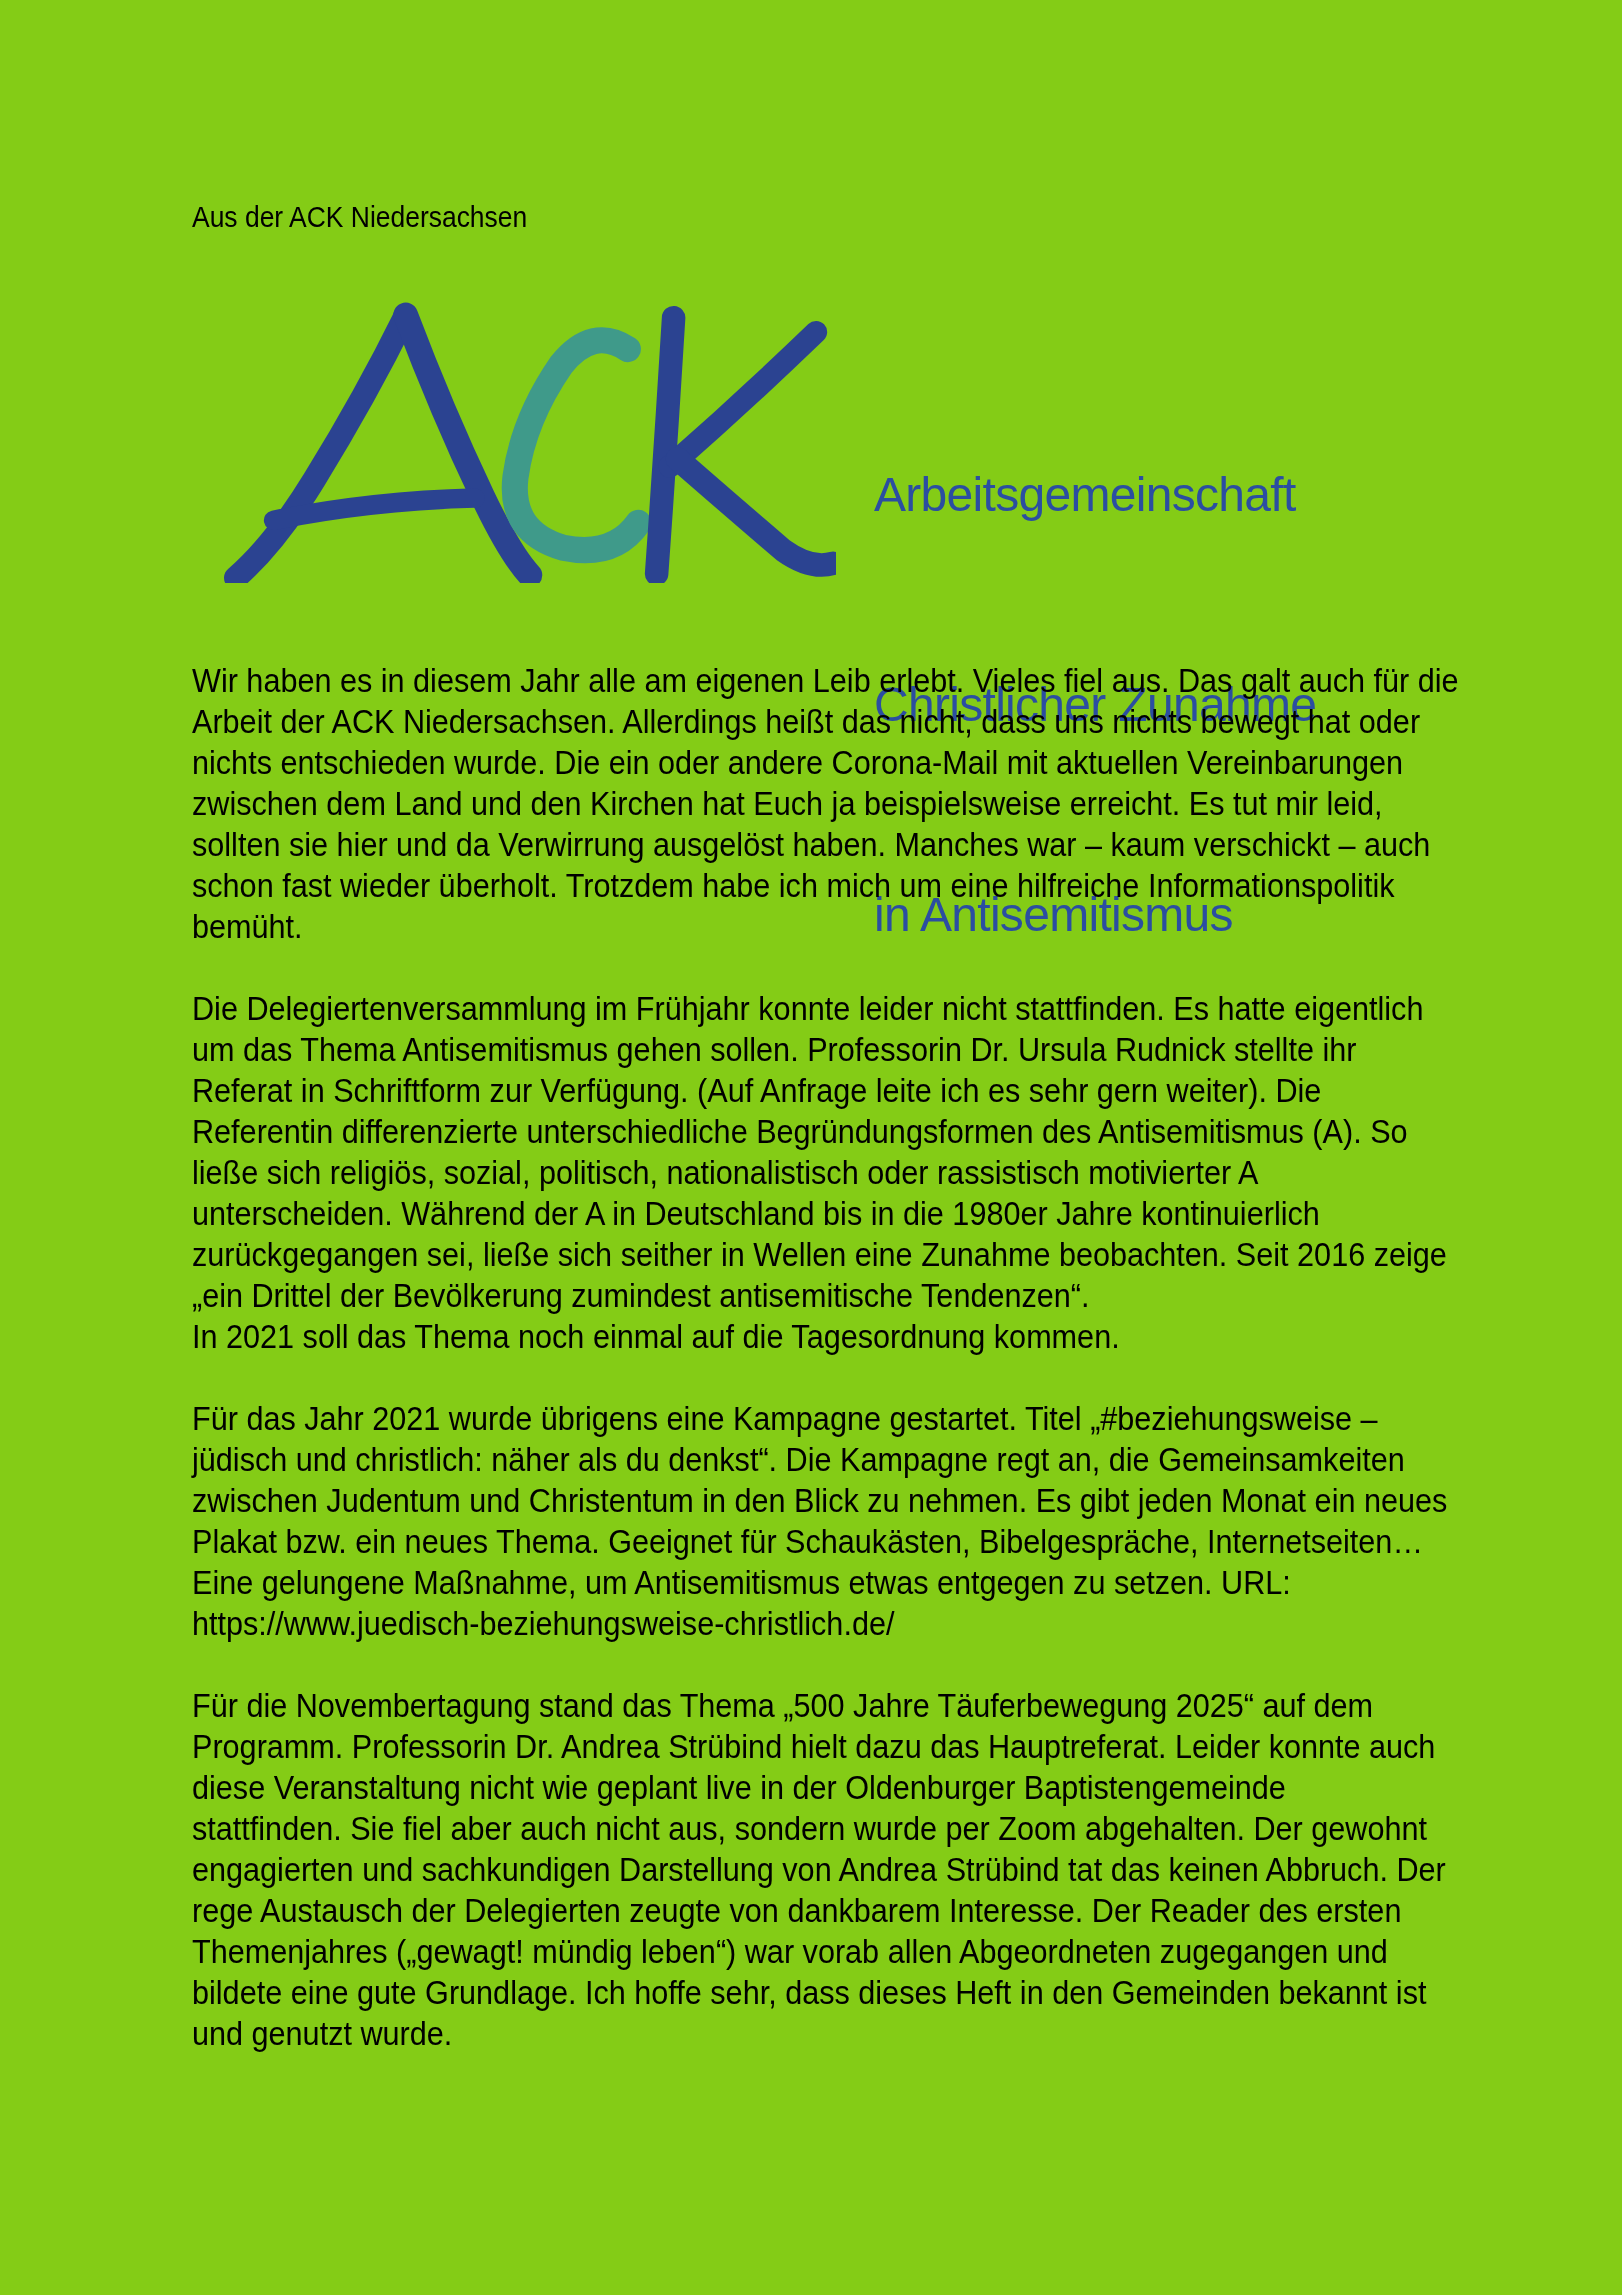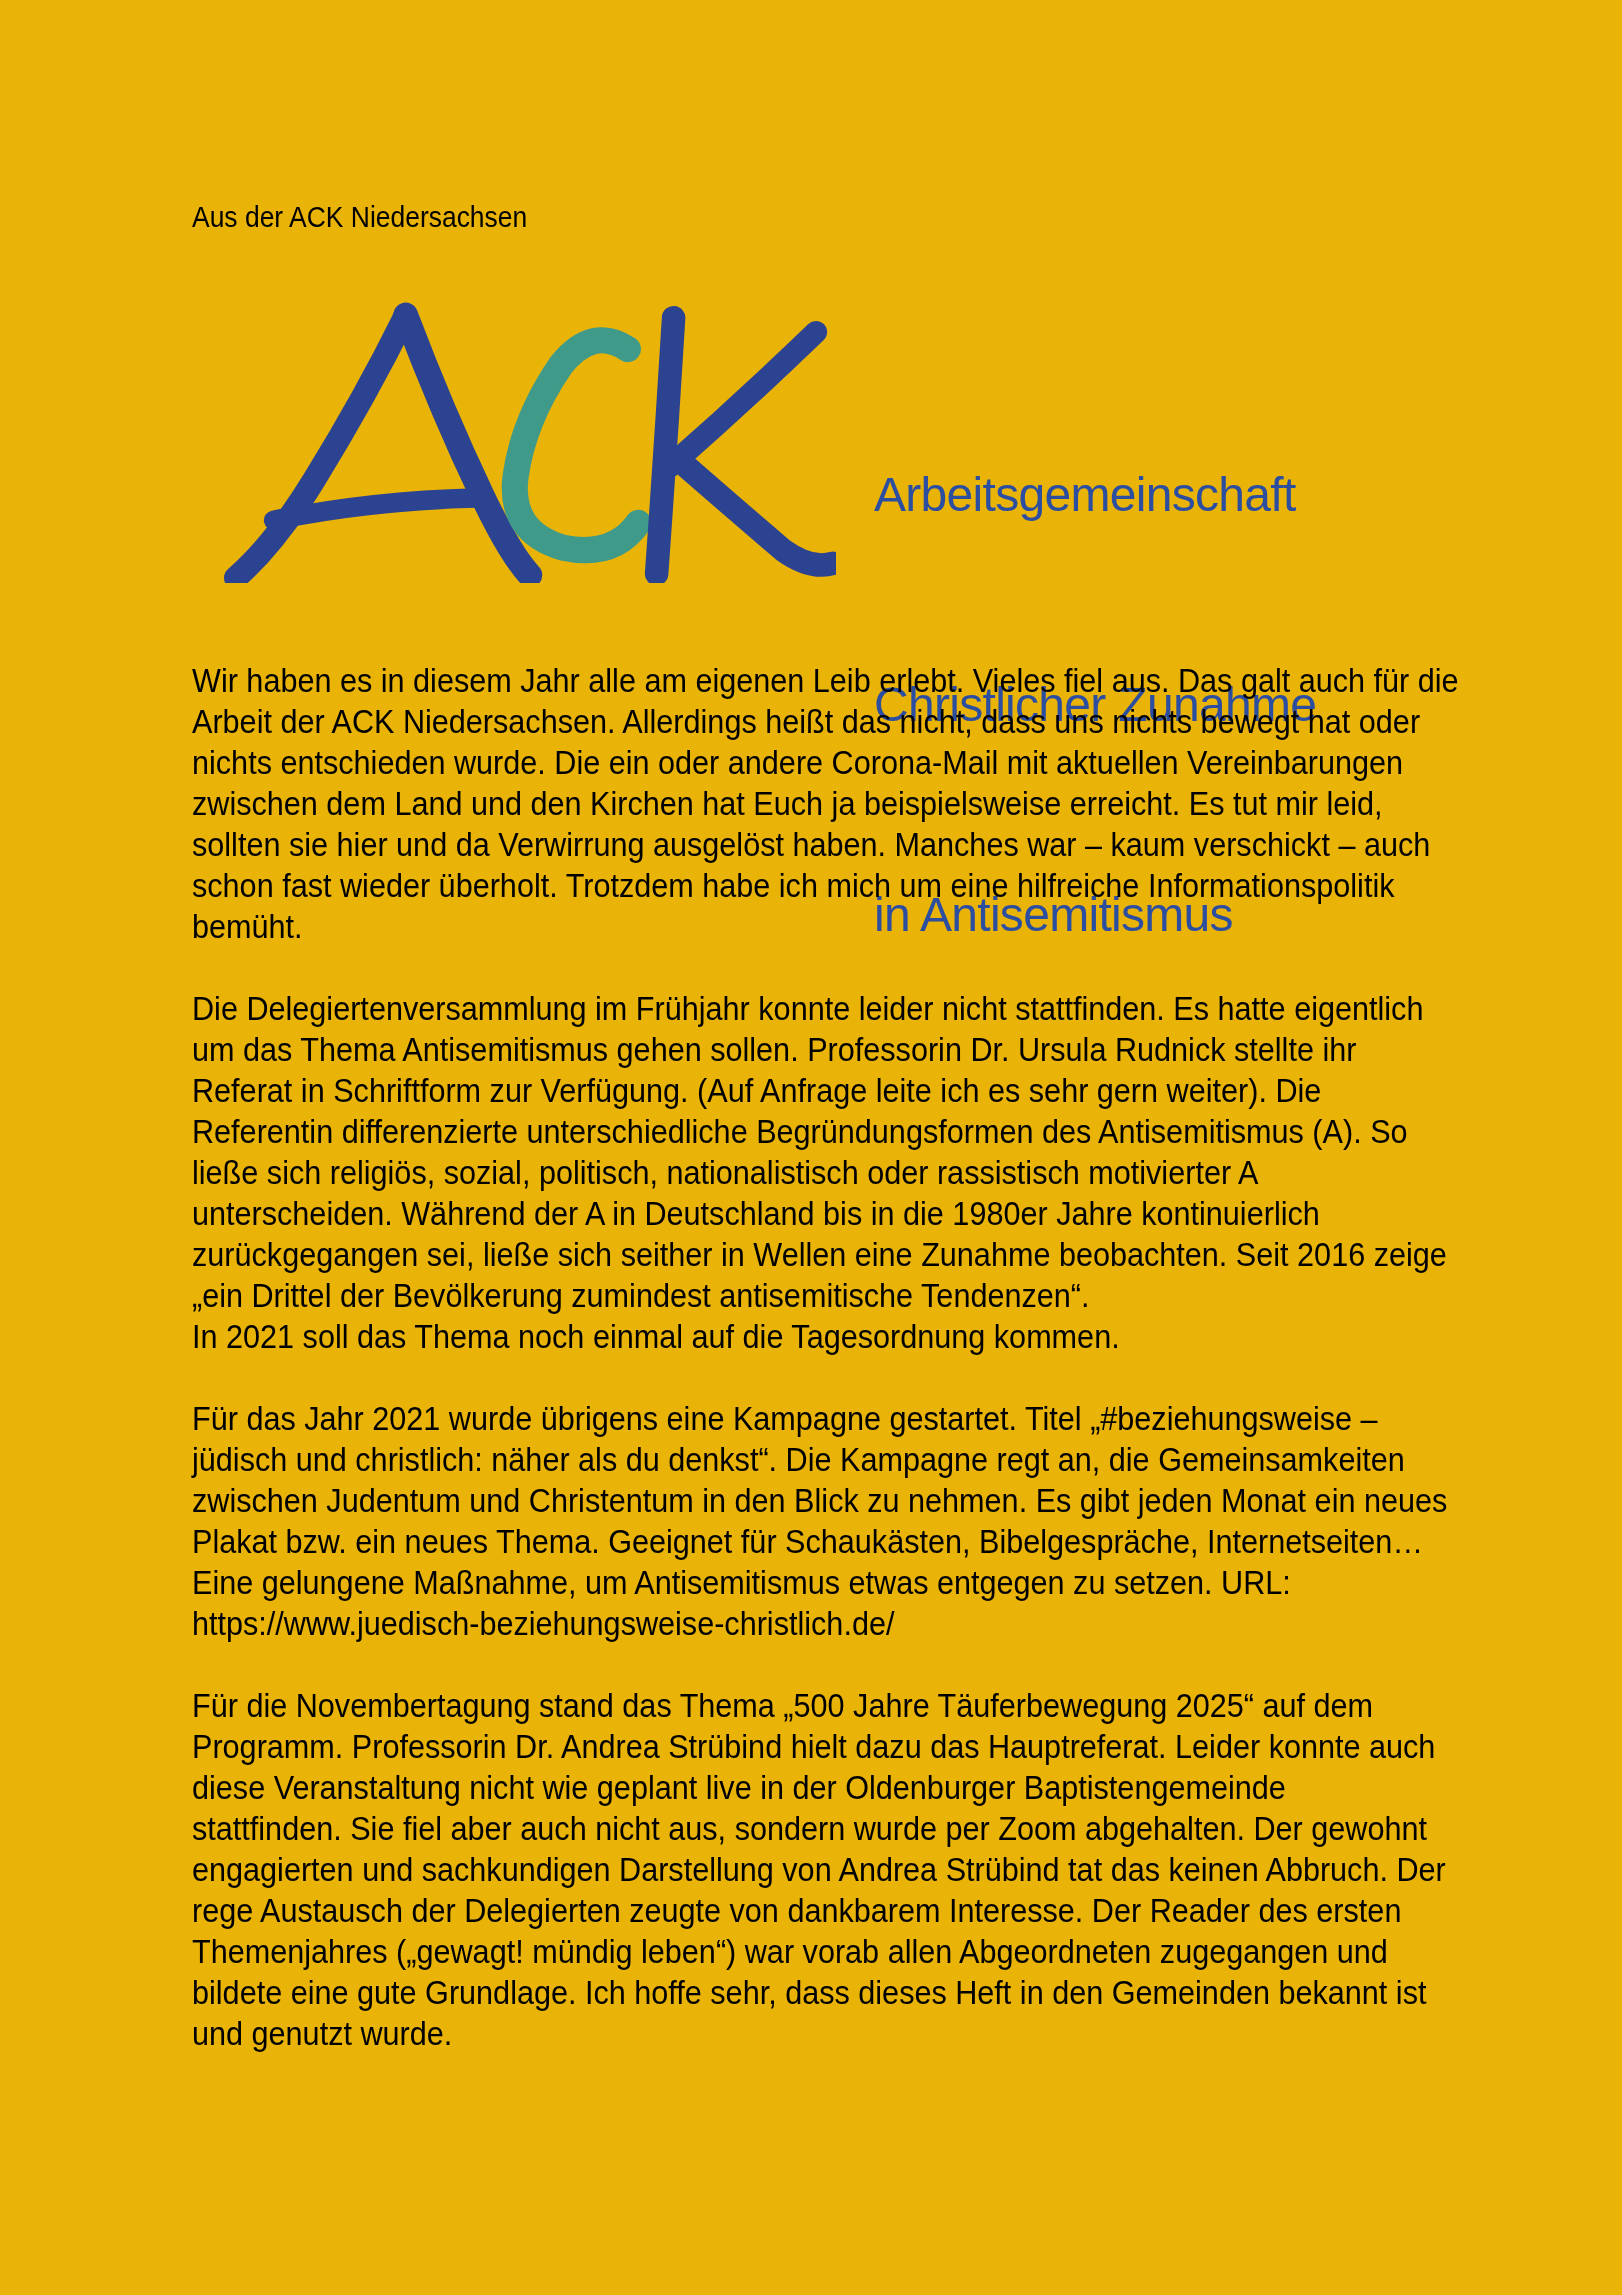--- a/index.html
+++ b/index.html
@@ -1,20 +1,20 @@
 <!DOCTYPE html>
 <html lang="de" style="font-size:10.5px"><head>
 <meta charset="utf-8">
 <style>
   html,body{margin:0;padding:0;background:#e8e8e8;}
   .page{
     position:relative;
     width:1623px;
     height:2295px;
-    background:#eab308;
+    background:#84cc16;
     font-family:"Liberation Sans", sans-serif;
     color:#000;
     overflow:hidden;
   }
   .heading{
     position:absolute;
     left:192px;
     top:196px;
     font-size:29.4px;
     line-height:41px;

